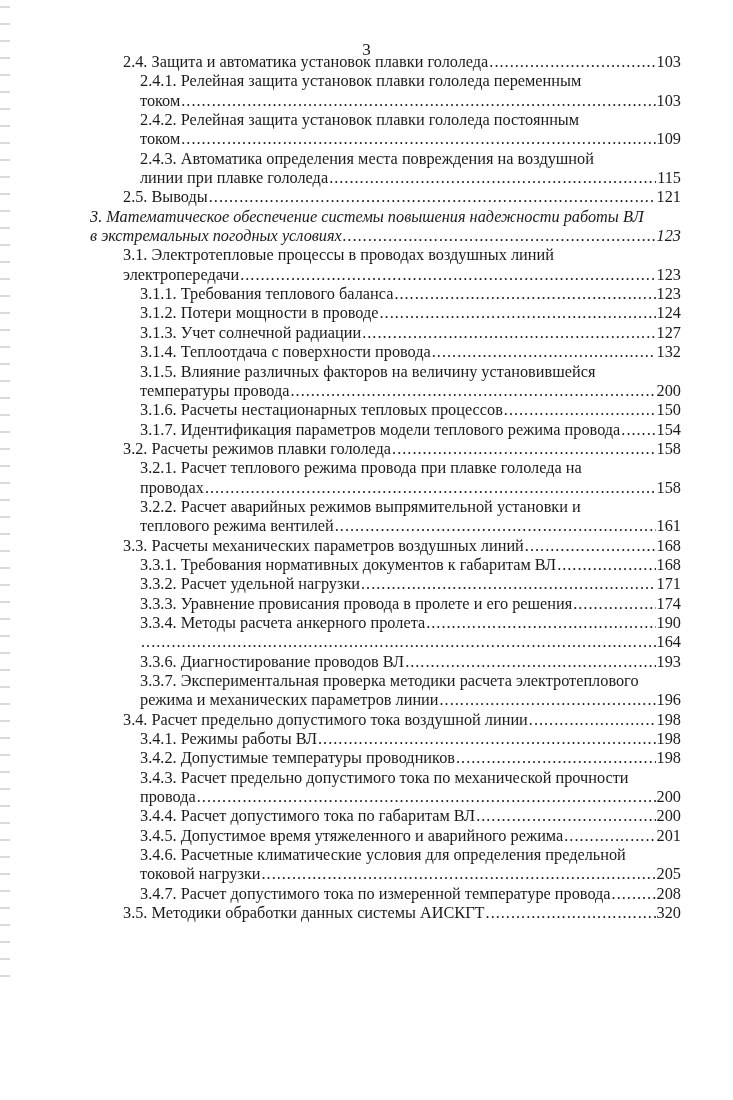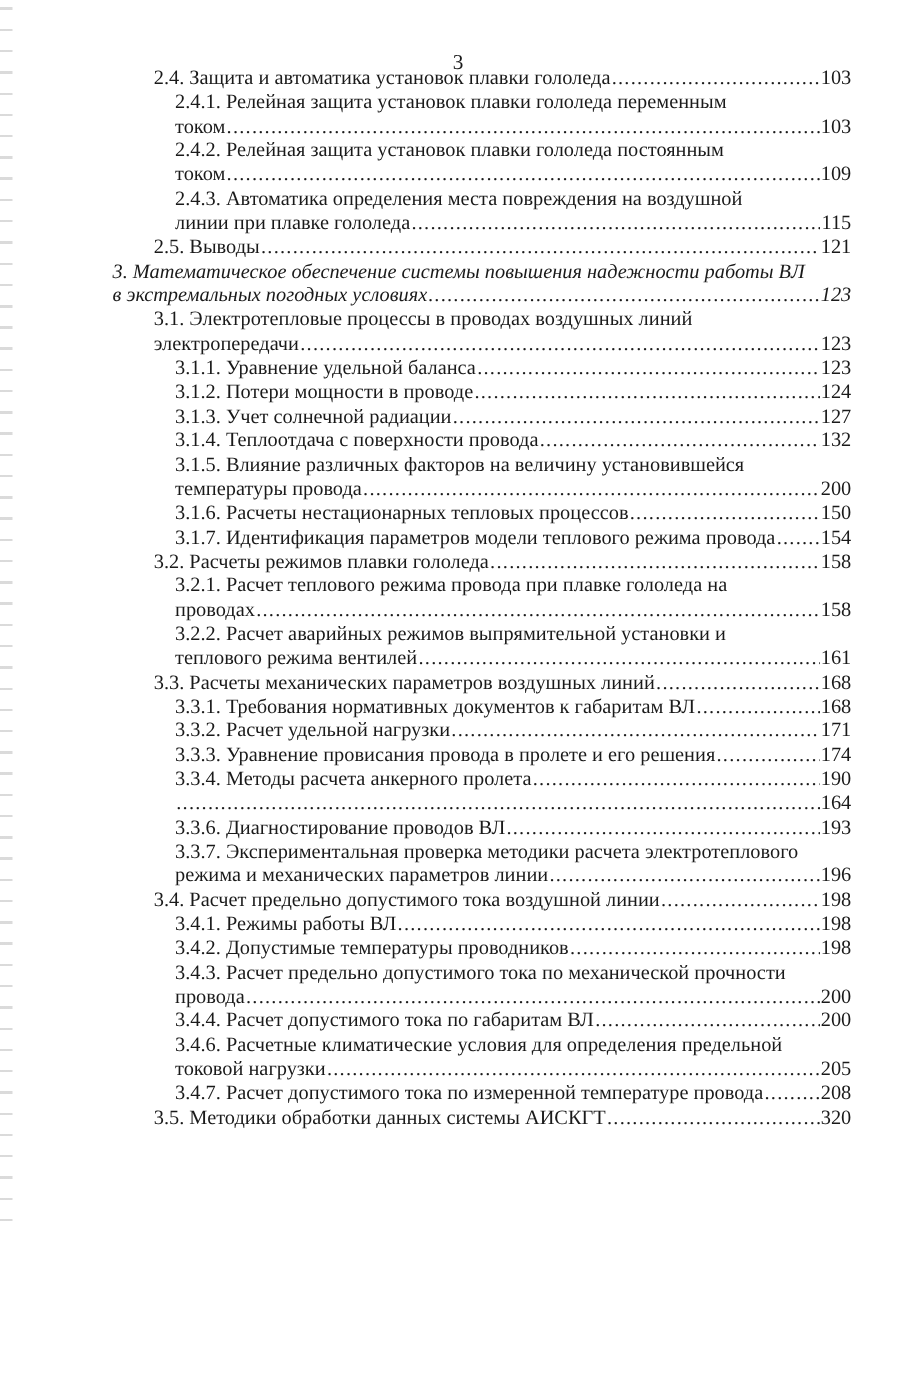--- a/index.html
+++ b/index.html
@@ -108,21 +108,21 @@
         <span class="text">3.1. Электротепловые процессы в проводах воздушных линий</span>
       </div>
       <div class="line">
         <span class="text">электропередачи</span>
         <span class="leader"></span>
         <span class="page">123</span>
       </div>
     </div>
     <div class="entry l3">
       <div class="line">
-        <span class="text">3.1.1. Уравнение удельной баланса</span>
+        <span class="text">3.1.1. Требования теплового баланса</span>
         <span class="leader"></span>
         <span class="page">123</span>
       </div>
     </div>
     <div class="entry l3">
       <div class="line">
         <span class="text">3.1.2. Потери мощности в проводе</span>
         <span class="leader"></span>
         <span class="page">124</span>
       </div>
@@ -279,20 +279,27 @@
         <span class="text">провода</span>
         <span class="leader"></span>
         <span class="page">200</span>
       </div>
     </div>
     <div class="entry l3">
       <div class="line">
         <span class="text">3.4.4. Расчет допустимого тока по габаритам ВЛ</span>
         <span class="leader"></span>
         <span class="page">200</span>
+      </div>
+    </div>
+    <div class="entry l3">
+      <div class="line">
+        <span class="text">3.4.5. Допустимое время утяжеленного и аварийного режима</span>
+        <span class="leader"></span>
+        <span class="page">201</span>
       </div>
     </div>
     <div class="entry l3">
       <div class="line">
         <span class="text">3.4.6. Расчетные климатические условия для определения  предельной</span>
       </div>
       <div class="line">
         <span class="text">токовой нагрузки</span>
         <span class="leader"></span>
         <span class="page">205</span>

